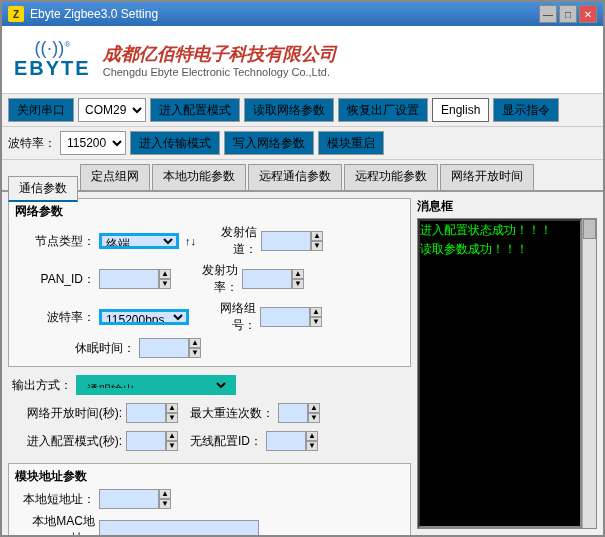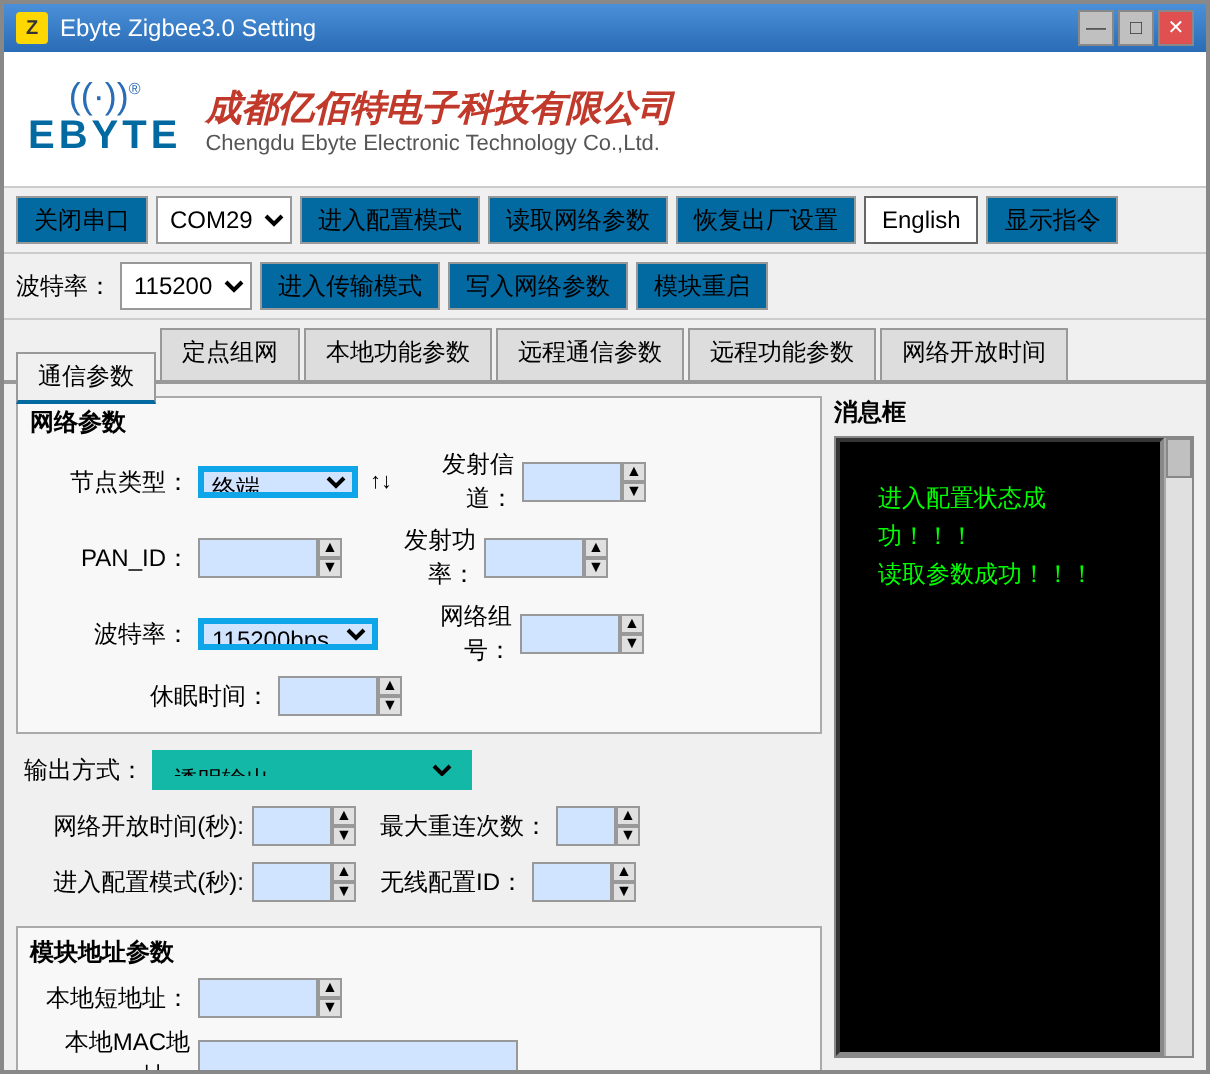--- a/index.html
+++ b/index.html
@@ -238,21 +238,21 @@
       font-size: 8px;
       display: flex; align-items: center; justify-content: center;
       cursor: pointer;
       line-height: 1;
     }
     .message-box {
       border: 2px inset #888;
       background: black;
       color: #00ff00;
       font-size: 12px;
-      padding: 19px;
+      padding: 0;
       flex: 1;
       overflow-y: auto;
       line-height: 1.6;
     }
     .message-box-label {
       font-size: 12px;
       font-weight: bold;
       margin-bottom: 3px;
     }
     .right-scroll-inner {

